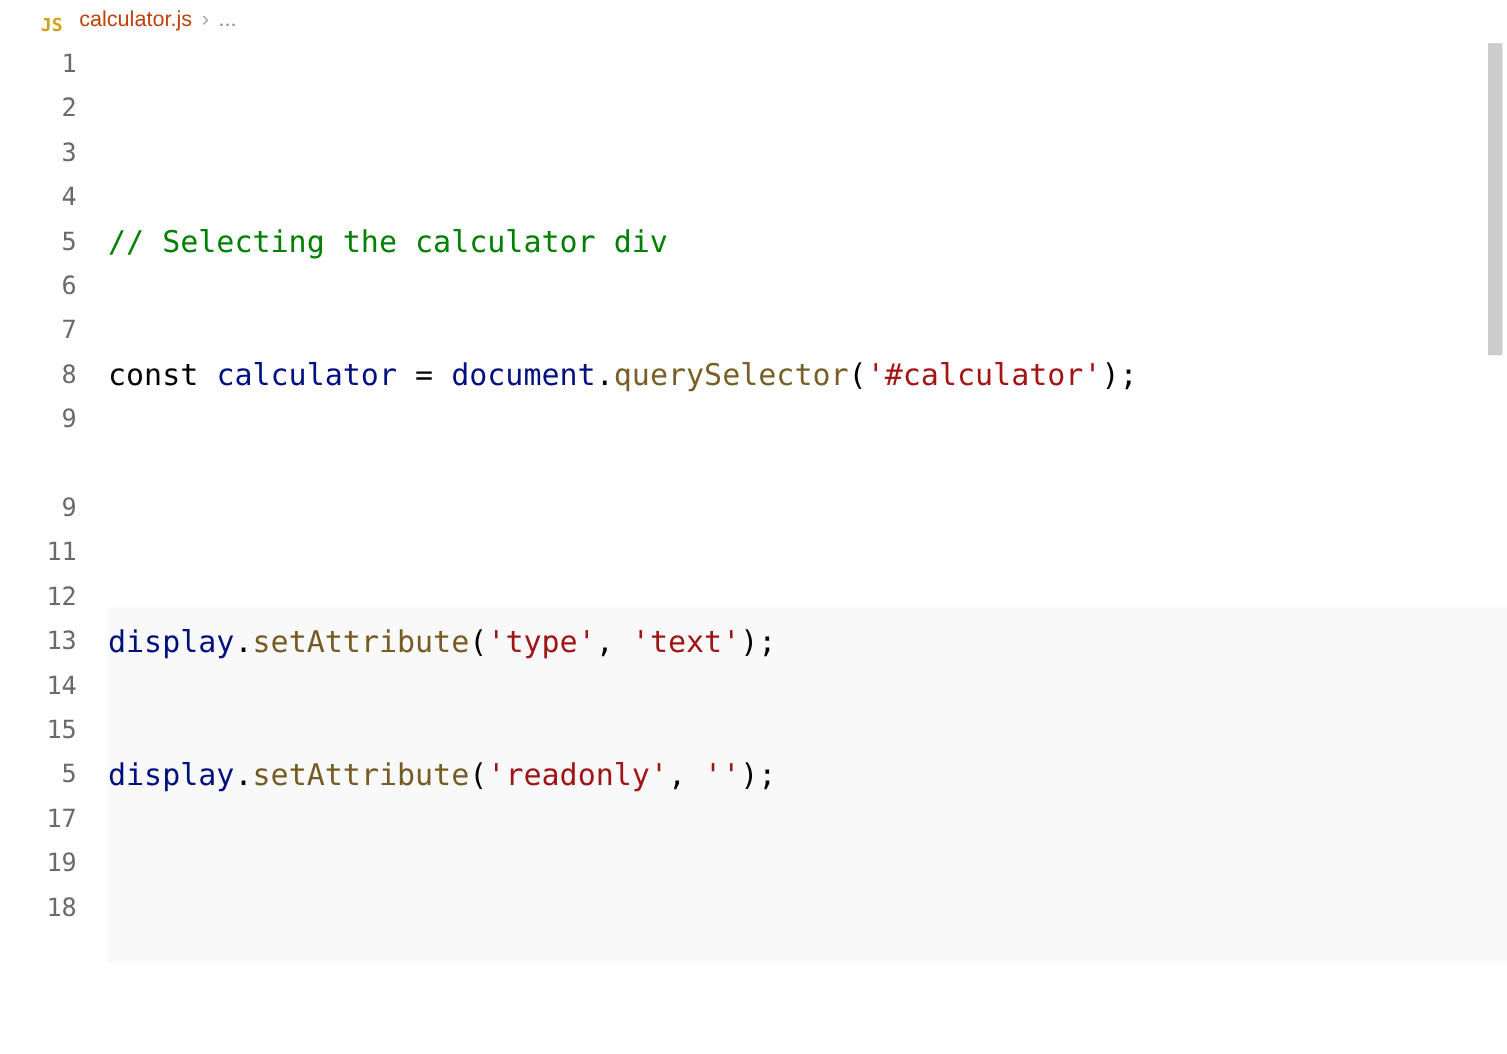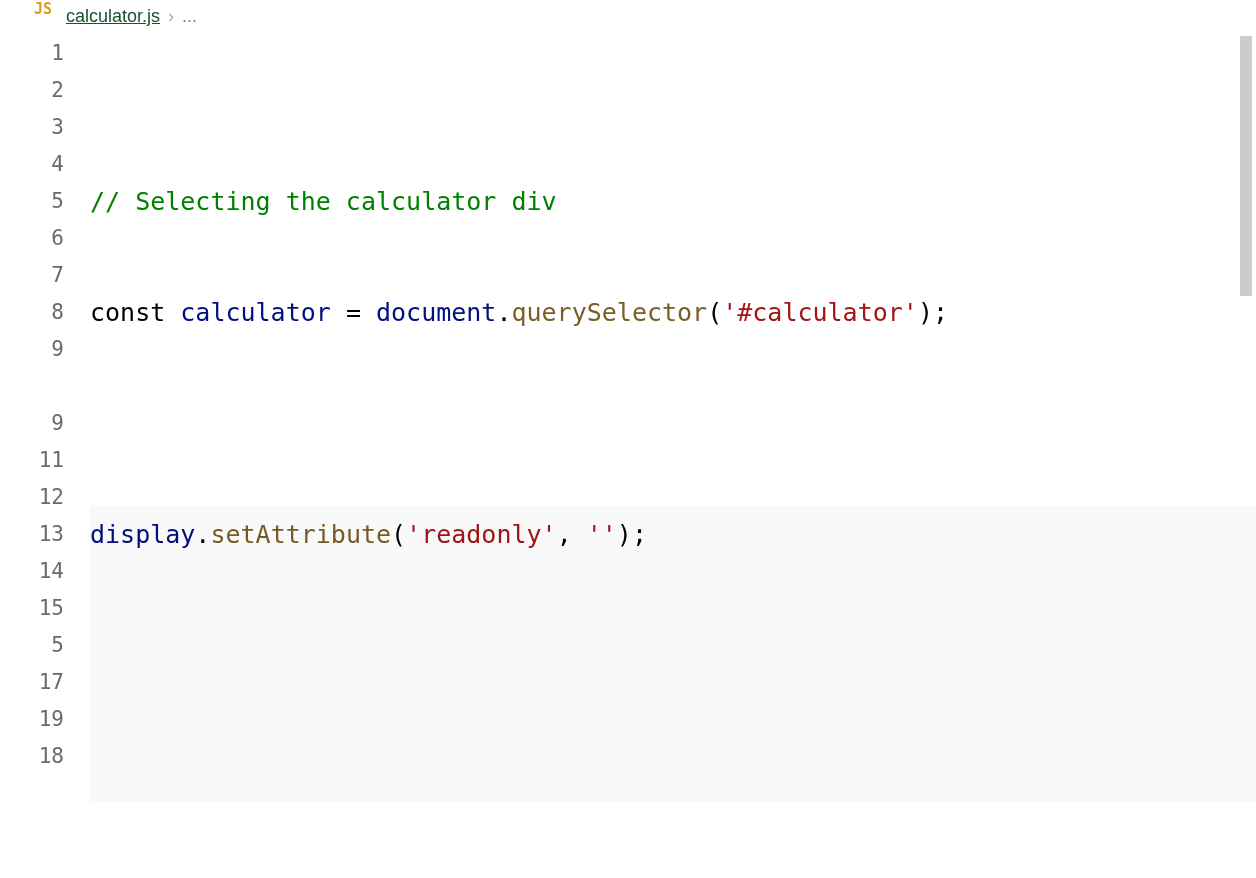--- a/index.html
+++ b/index.html
@@ -15,30 +15,29 @@
       display: flex;
       align-items: center;
       padding: 6px 12px 6px 34px;
       font-size: 18px;
       color: #888;
       gap: 8px;
     }
     .js-icon {
       position: absolute;
       left: 34px;
-      top: 0;
+      top: 12px;
       font-weight: 700;
       font-size: 15px;
       color: #d4a017;
       font-family: "Consolas", monospace;
     }
     .breadcrumb .file {
-      color: #14532d;
+      color: #c2410c;
       margin-left: 32px;
-      text-decoration: underline;
     }
     .breadcrumb .chev {
       color: #aaa;
     }
     .breadcrumb .dots {
       color: #888;
     }
     .editor-wrap {
       display: flex;
       position: relative;
@@ -133,20 +132,21 @@
     <div class="ln">19</div>
     <div class="ln">18</div>
   </div>
 
   <div class="code-area">
     <div class="sel-lines" style="top:473px; height:296px;"></div>
 
     <div class="line"><span class="c-comment">// Selecting the calculator div</span></div>
     <div class="line"><span class="c-kw">const </span><span class="c-var">calculator</span><span class="c-op"> = </span><span class="c-ident">document</span><span class="c-punct">.</span><span class="c-func">querySelector</span><span class="c-punct">(</span><span class="c-str">'#calculator'</span><span class="c-punct">);</span></div>
     <div class="line"></div>
+    <div class="line"><span class="c-ident">display</span><span class="c-punct">.</span><span class="c-func">setAttribute</span><span class="c-punct">(</span><span class="c-str">'type'</span><span class="c-punct">, </span><span class="c-str">'text'</span><span class="c-punct">);</span></div>
     <div class="line"><span class="c-ident">display</span><span class="c-punct">.</span><span class="c-func">setAttribute</span><span class="c-punct">(</span><span class="c-str">'readonly'</span><span class="c-punct">, </span><span class="c-str">''</span><span class="c-punct">);</span></div>
     
     
 
     
     
 
     
     
     

